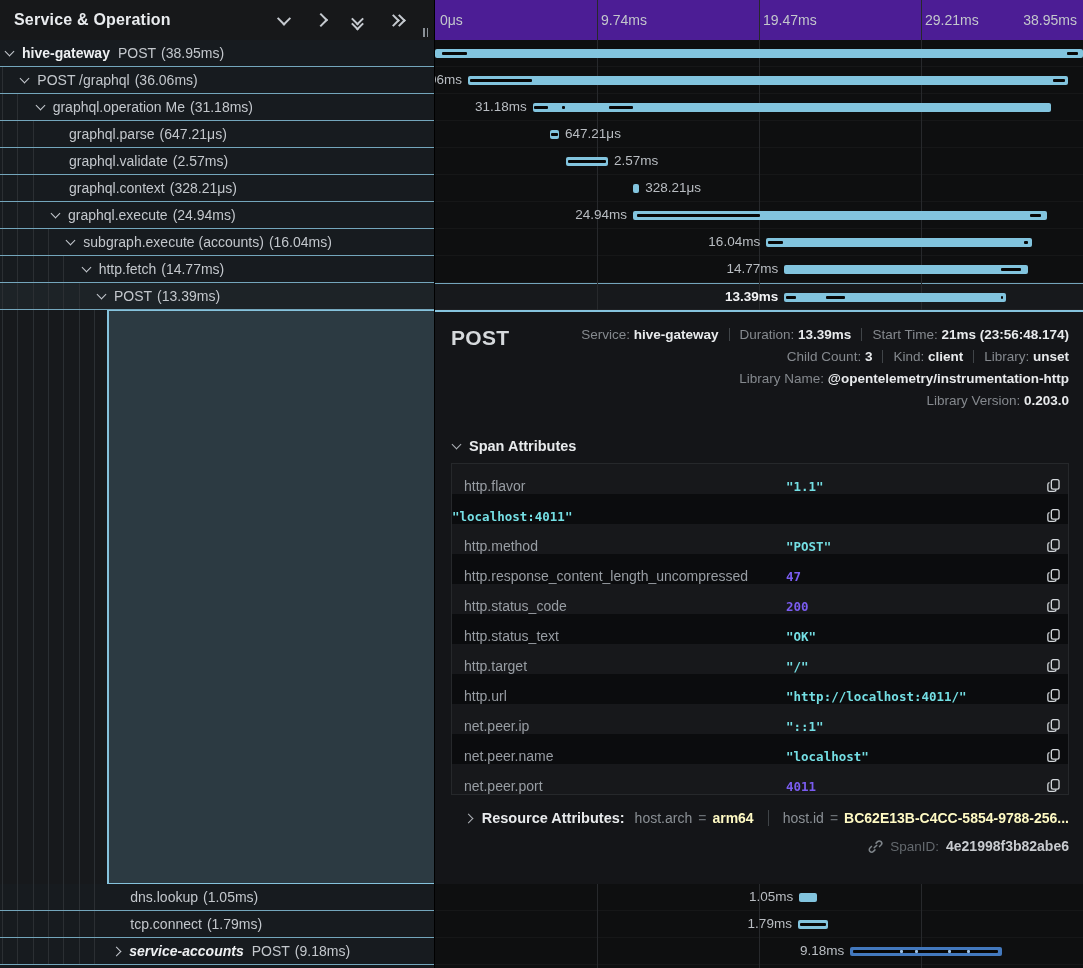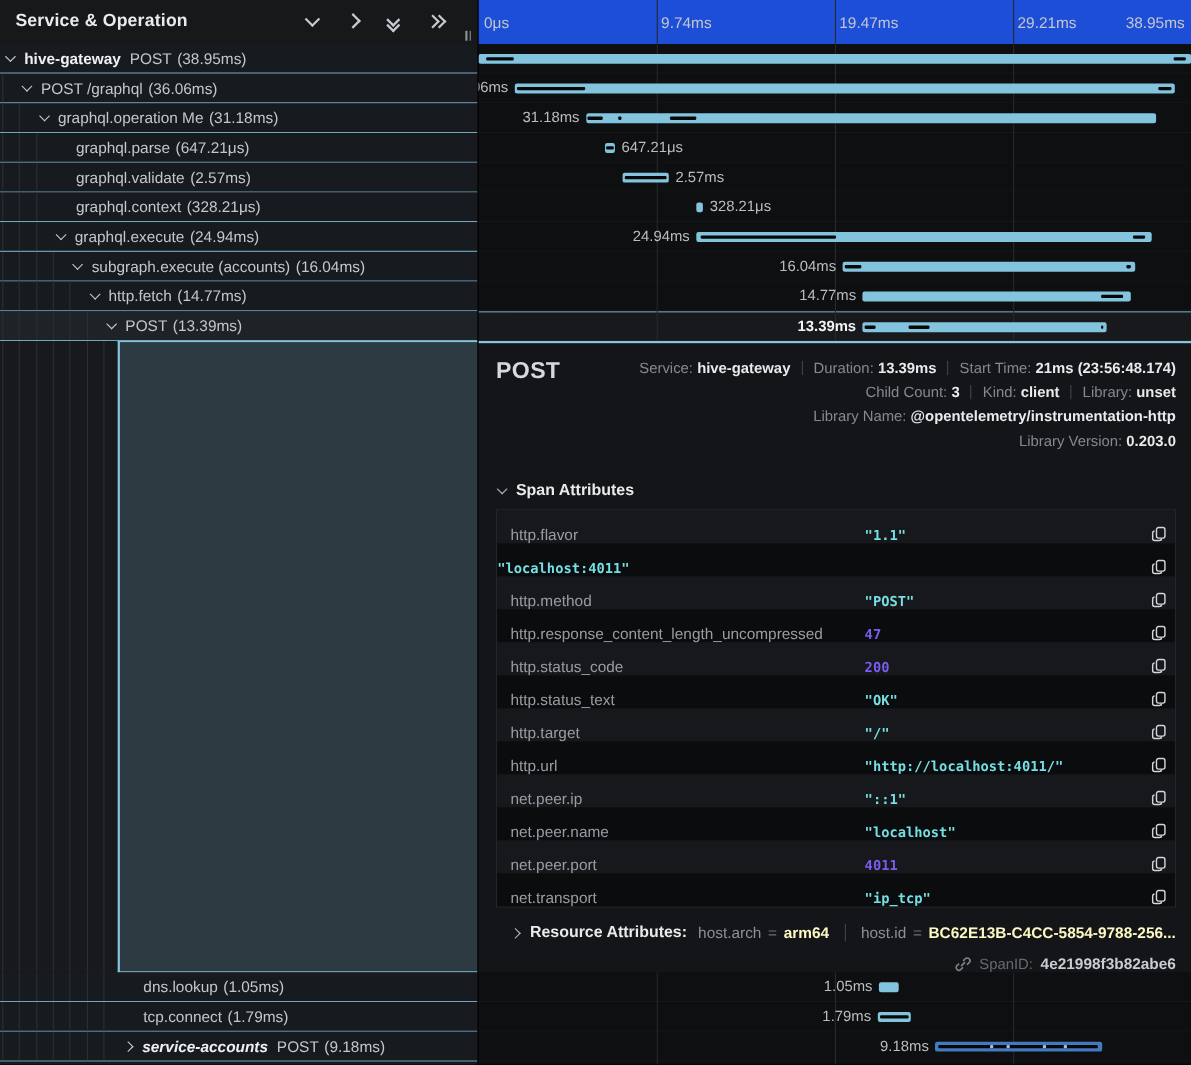--- a/index.html
+++ b/index.html
@@ -33,21 +33,21 @@
   .svc.italic{font-style:italic;}
   .opname{color:#c3c7cc;}
   .durname{color:#c3c7cc;margin-left:5px;}
   
   .detail-left{position:relative;height:574px;background:#17191c;}
   .slate-panel{position:absolute;left:107px;right:0;top:0;bottom:0;background:#2c3a42;
                border-left:2px solid #86c3dd;border-top:1px solid #86c3dd;border-bottom:1px solid #86c3dd;box-sizing:border-box;}
   .left-tail{height:3px;background:#171b1f;}
   
   .right-pane{position:absolute;left:435px;top:0;width:648px;height:968px;background:#0e0f10;overflow:hidden;}
-  .tl-header{position:relative;height:40px;background:#1d4ed8;z-index:2;}
+  .tl-header{position:relative;height:40px;background:#4c1d95;z-index:2;}
   .tick{position:absolute;top:0;line-height:40px;font-size:14px;color:#c3c7cc;font-weight:500;}
   .gridlines-top{position:absolute;left:0;top:0;width:100%;height:310px;z-index:2;pointer-events:none;}
   .gridlines-bot{position:absolute;left:0;top:884px;width:100%;height:84px;z-index:2;pointer-events:none;}
   .gline{position:absolute;top:0;bottom:0;width:1px;background:#27292c;}
   .brow{position:relative;height:27px;box-sizing:border-box;background:#0e0f10;border-bottom:1px solid rgba(255,255,255,0.035);}
   .brow.selected{background:#17191c;border-top:1px solid rgba(133,190,216,.85);}
   .bar{position:absolute;top:9px;height:9px;border-radius:2px;z-index:3;}
   .seg{position:absolute;top:3px;height:3px;z-index:4;border-radius:1px;}
   .blabel{position:absolute;top:0;line-height:26px;font-size:13.5px;color:#b9bdc2;z-index:5;white-space:nowrap;}
   .blabel.bold{font-weight:bold;color:#f2f3f5;}
@@ -445,30 +445,20 @@
           <div class="arow">
             <div class="akey">net.peer.port</div>
             <div class="aval number">4011</div>
             <div class="copy-btn">
               <svg class="ic" width="15" height="16" viewBox="0 0 16 17" fill="none" stroke="#d2d6da" stroke-width="1.4">
                 <rect x="5.7" y="1.7" width="8.2" height="10.2" rx="2"></rect>
                 <path d="M10.5 14.2 v-1 M3.8 5 a2 2 0 0 0 -1.8 2 v5.3 a2 2 0 0 0 2 2 h4.5 a2 2 0 0 0 2-2"></path>
               </svg>
             </div>
           </div>
-          <div class="arow">
-            <div class="akey">net.transport</div>
-            <div class="aval string">"ip_tcp"</div>
-            <div class="copy-btn">
-              <svg class="ic" width="15" height="16" viewBox="0 0 16 17" fill="none" stroke="#d2d6da" stroke-width="1.4">
-                <rect x="5.7" y="1.7" width="8.2" height="10.2" rx="2"></rect>
-                <path d="M10.5 14.2 v-1 M3.8 5 a2 2 0 0 0 -1.8 2 v5.3 a2 2 0 0 0 2 2 h4.5 a2 2 0 0 0 2-2"></path>
-              </svg>
-            </div>
-          </div>
         </div>
       <div class="res-line" id="res-line">
           <span class="shev right"></span>
           <span class="res-label">Resource Attributes:</span>
           <span><span class="res-key">host.arch</span><span class="res-eq">=</span><span class="res-val">arm64</span></span>
           <span class="rsep"></span>
           <span><span class="res-key">host.id</span><span class="res-eq">=</span><span class="res-val">BC62E13B-C4CC-5854-9788-256...</span></span>
         </div>
       <div class="spanid-line">
         <span>

